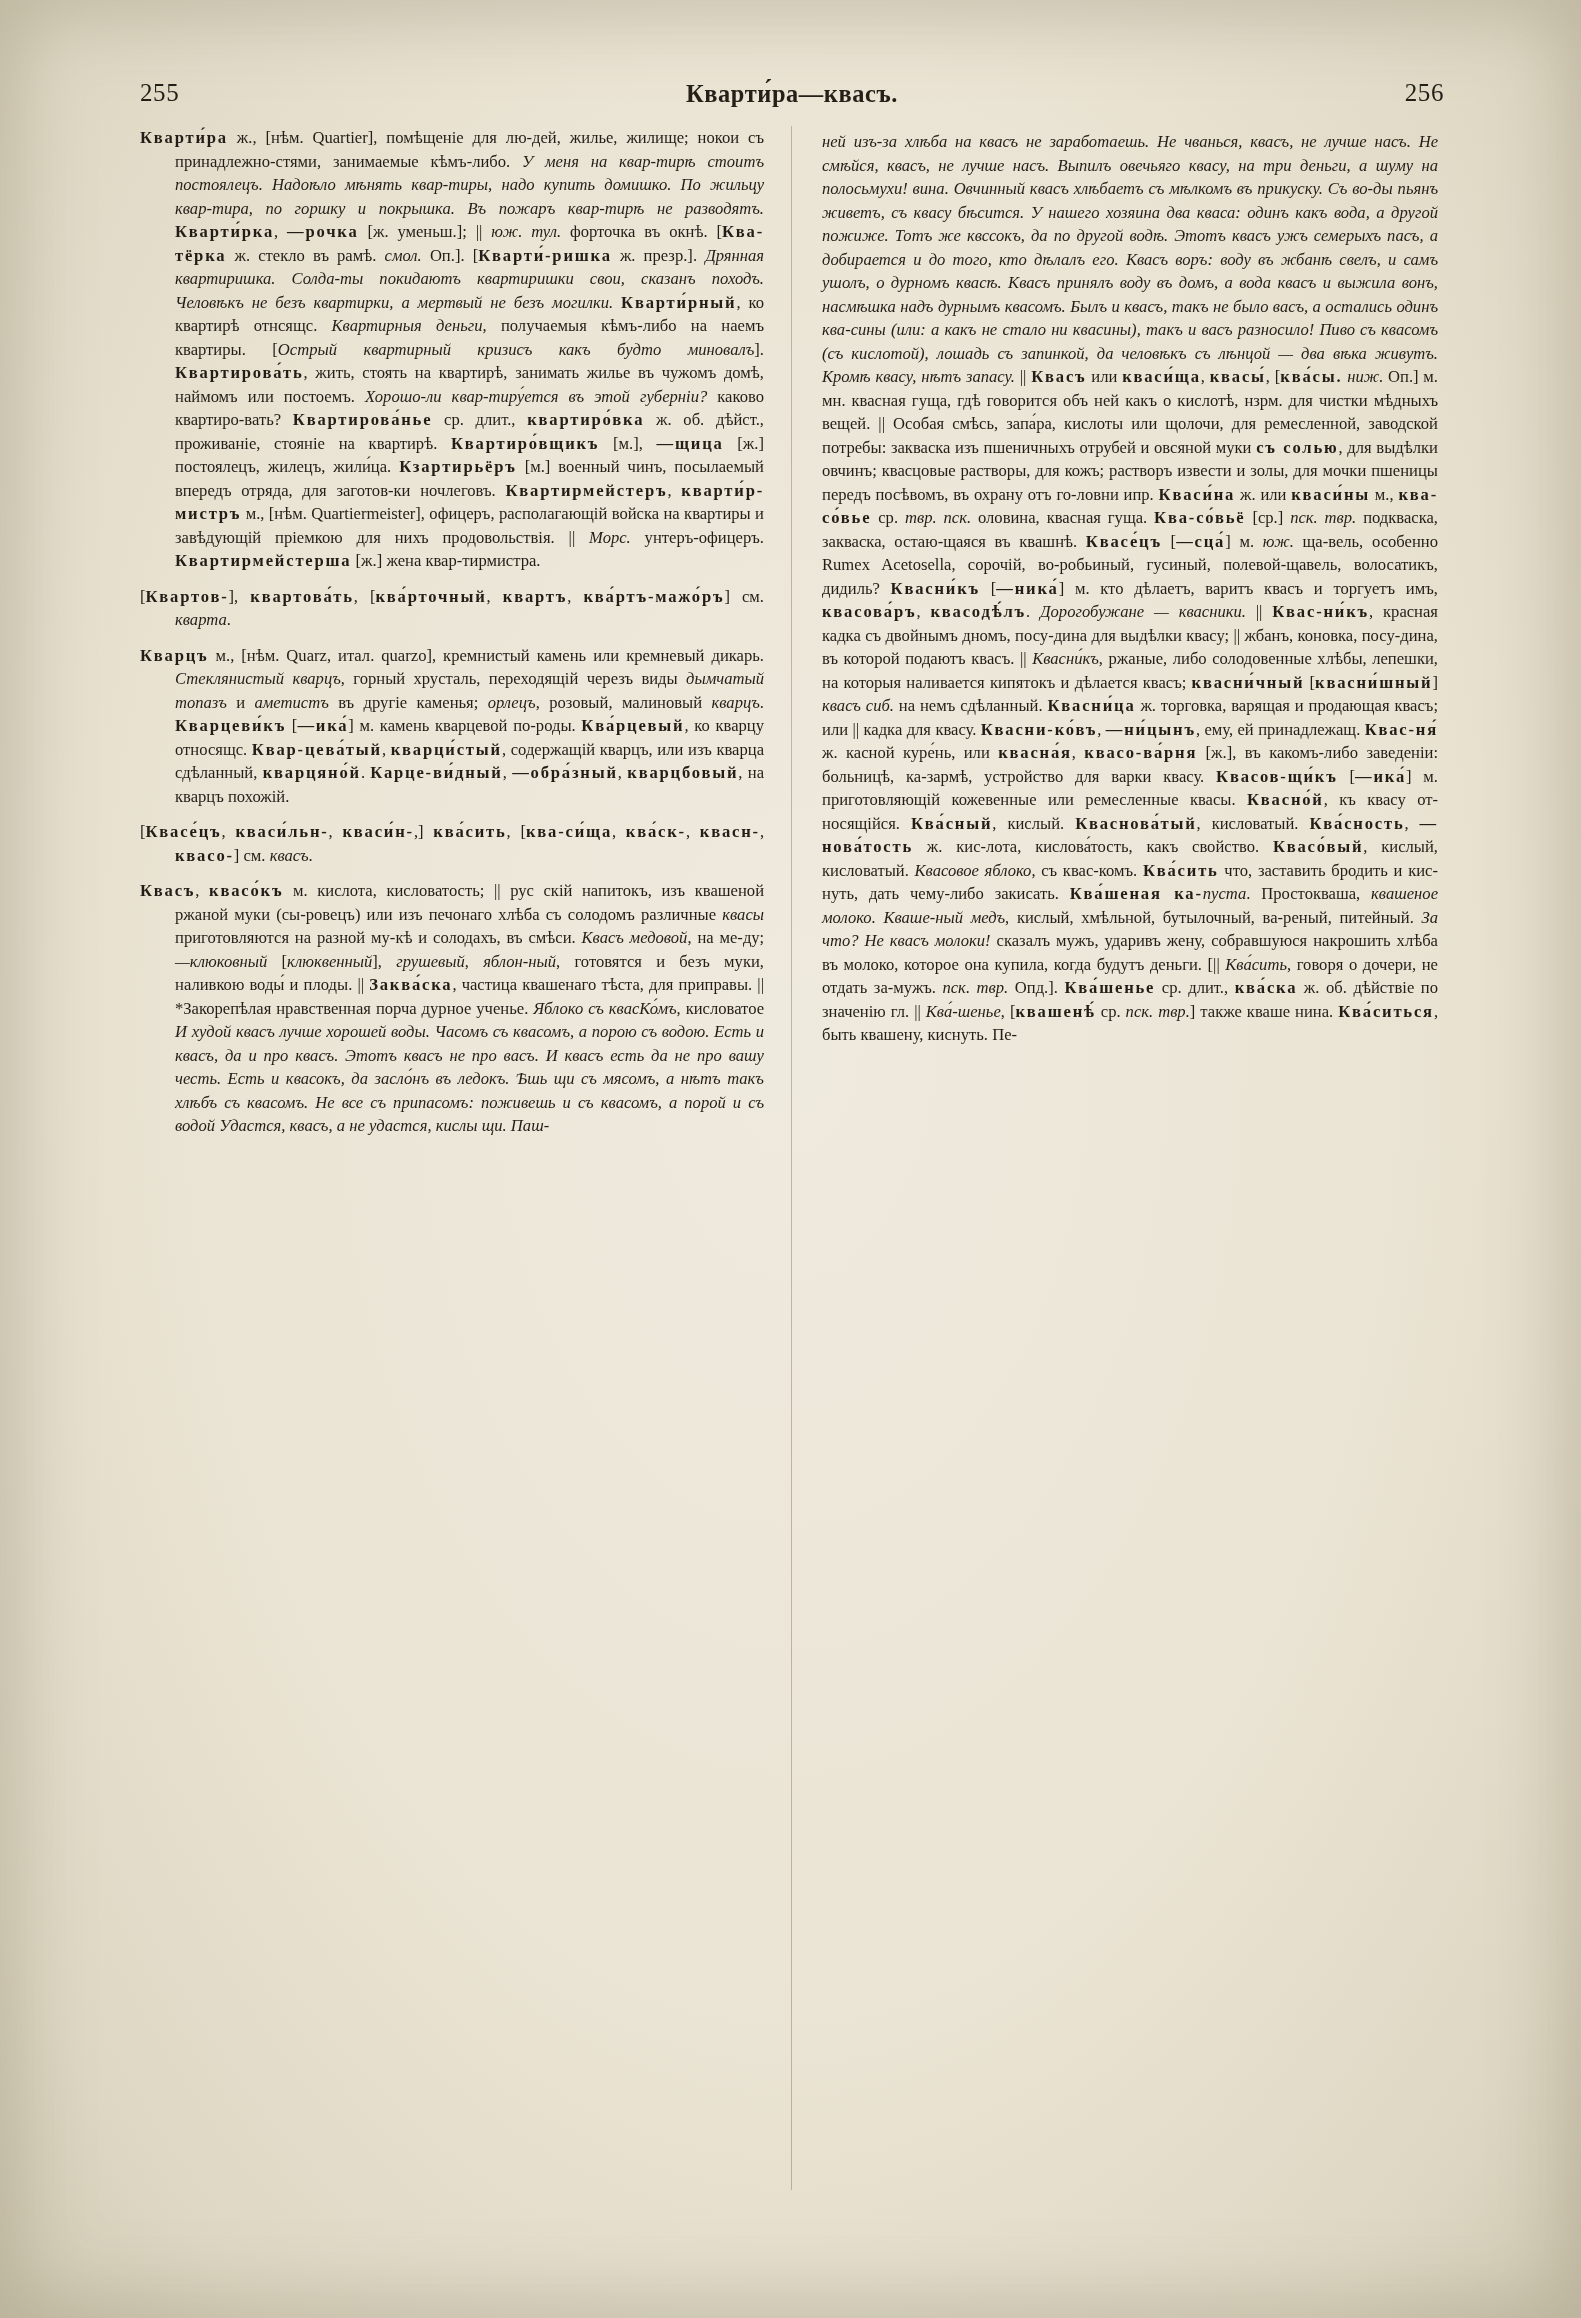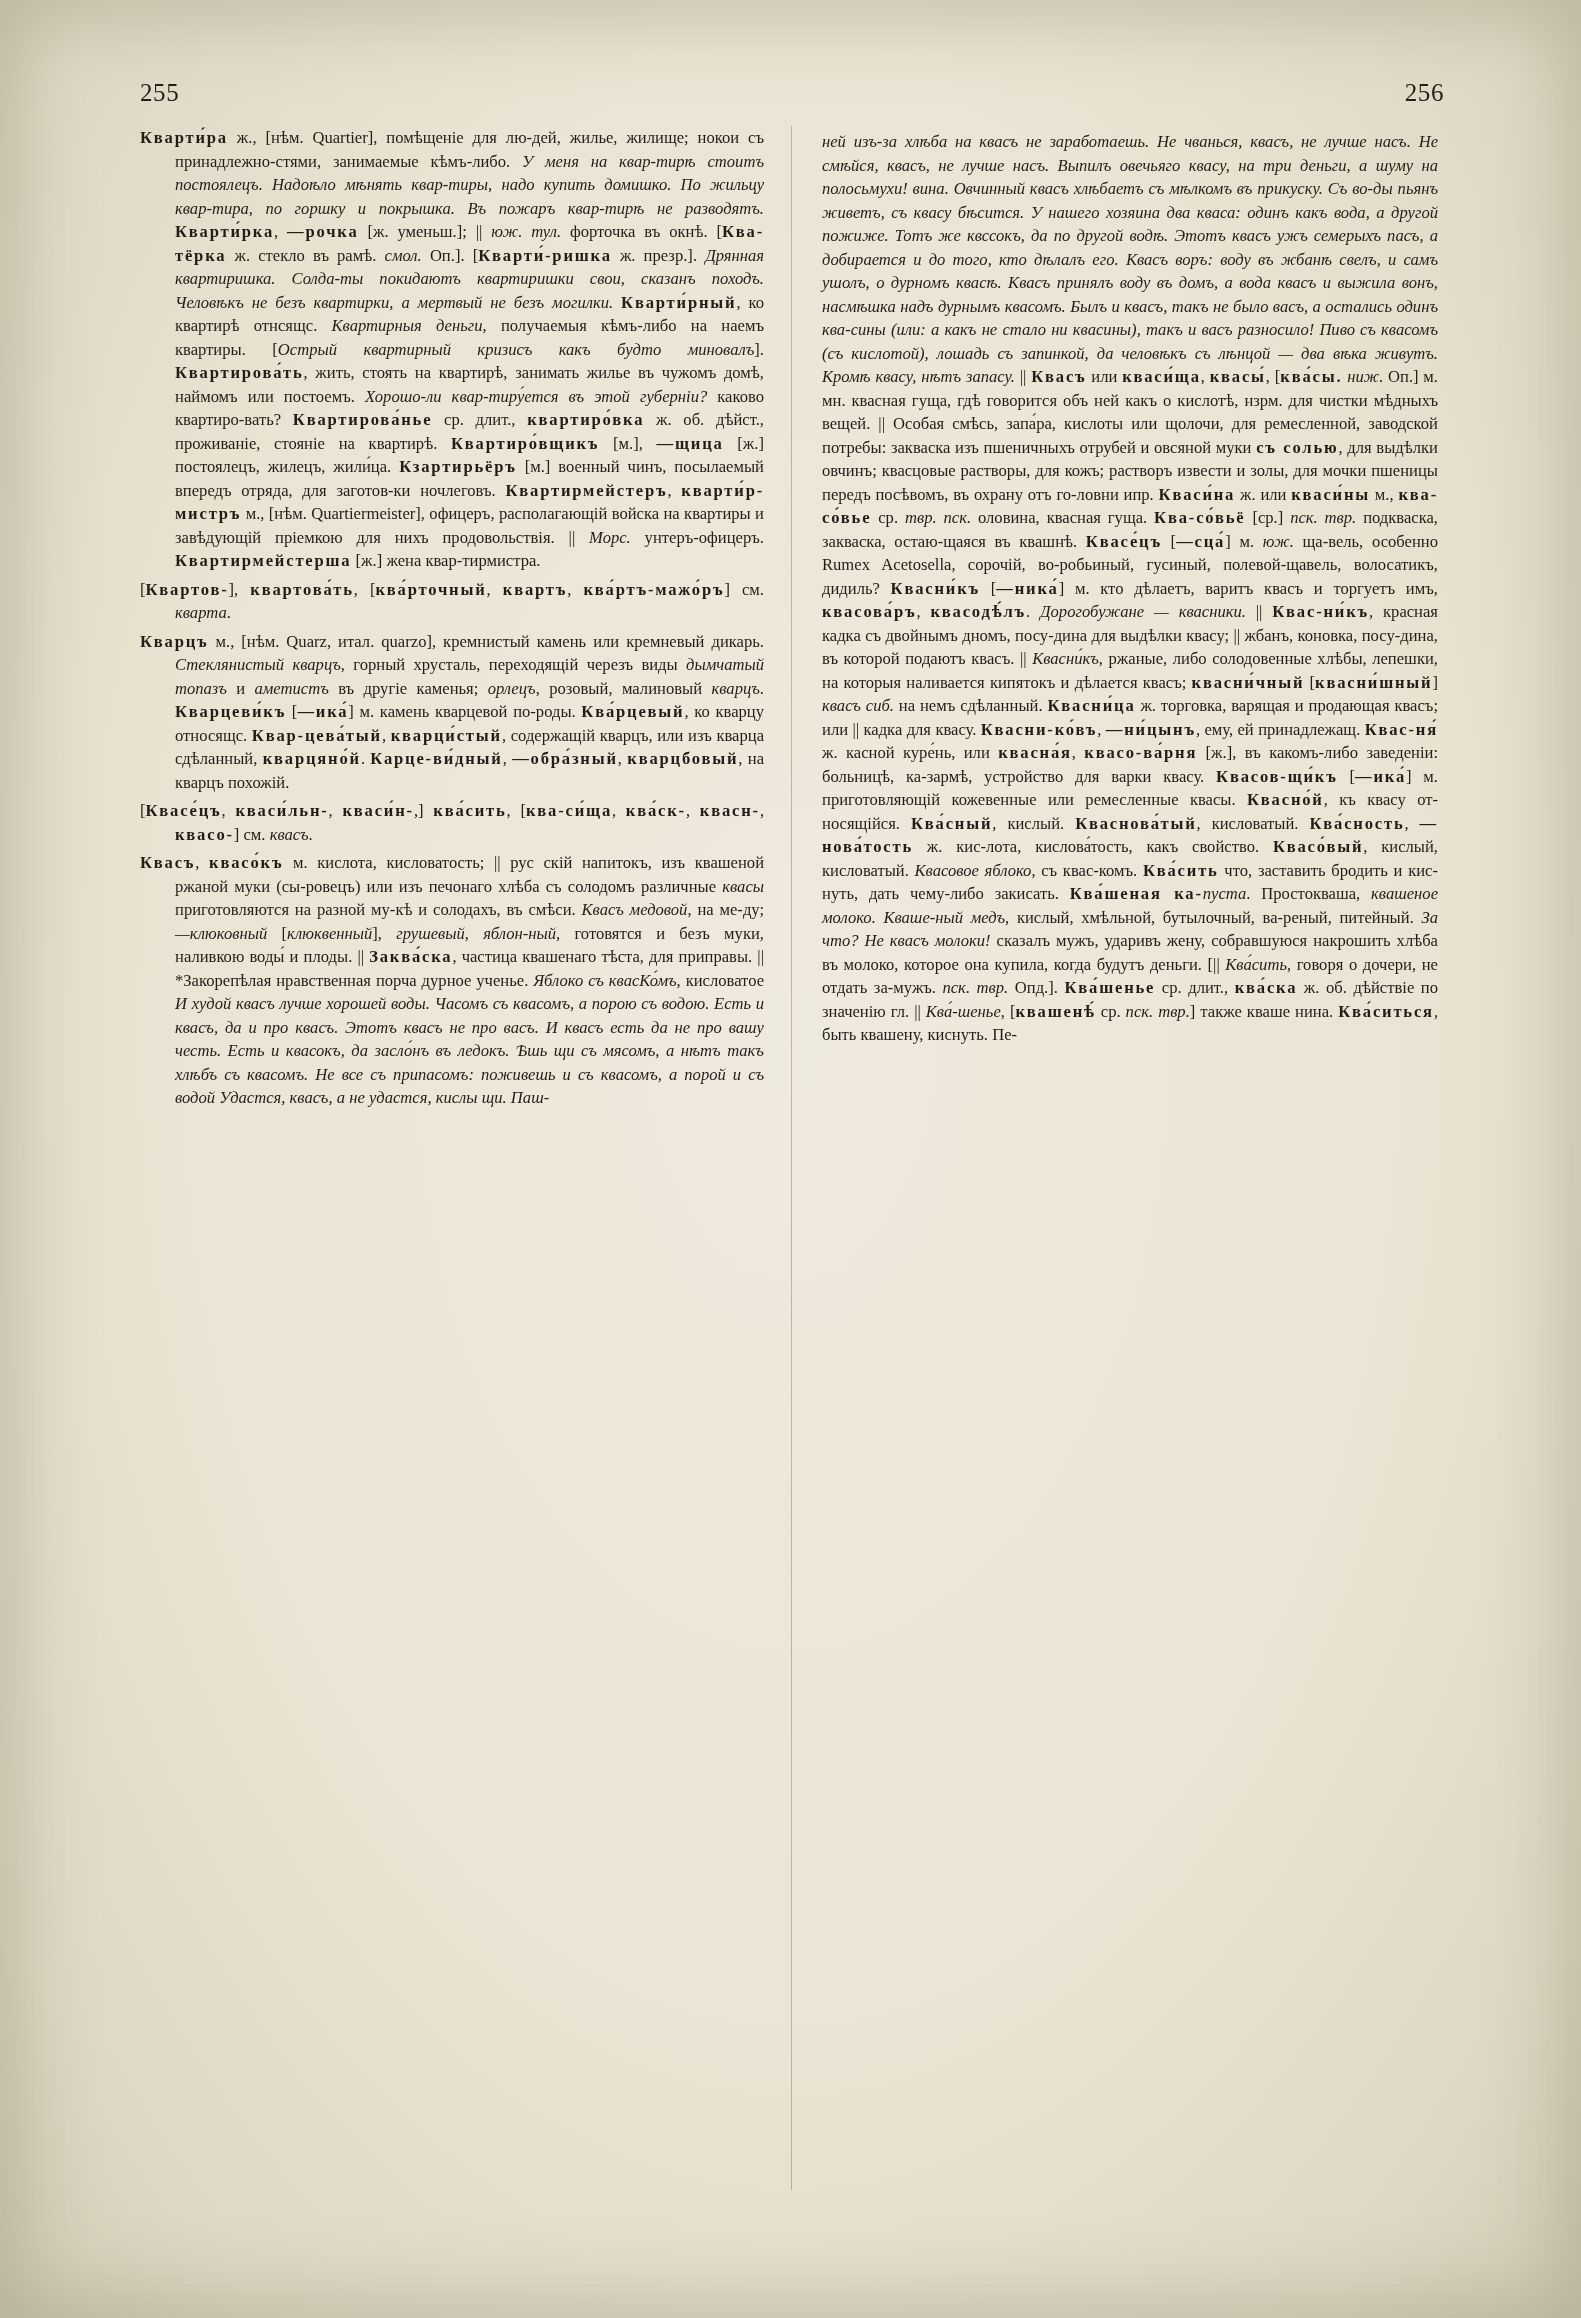--- a/index.html
+++ b/index.html
@@ -85,37 +85,38 @@
     width: 1.1px;
     height: 2064px;
     background: rgba(60,50,35,0.28);
   }
   .entry {
     margin: 0 0 0 0;
     padding-left: 35px;
     text-indent: -35px;
     font-family: Liberation Serif, serif;
   }
-  .entry + .entry { margin-top: 5px; }
+  .entry + .entry { margin-top: 12px; }
   .cont { text-indent: 0; padding-left: 0; margin: 4px; }
   b, .hw {
     font-weight: bold;
     letter-spacing: 0.3px;
   }
   i, .it { font-style: italic; }
   .sp { letter-spacing: 1.8px; }
 </style>
 </head>
 <body>
 
 <div id="page">
   <div id="content">
 
     <div class="head">
       <div class="folio-left">255</div>
+      <div class="head-title">Кварти́ра—квасъ.</div>
       <div class="folio-right">256</div>
     </div>
 
     <div class="columns">
       <div class="rule"></div>
 
       <div class="col">
         <p class="entry"><b class="sp">Кварти́ра</b> ж., [нѣм. Quartier], помѣщеніе для лю-дей, жилье, жилище; нокои съ принадлежно-стями, занимаемые кѣмъ-либо. <i>У меня на квар-тирѣ стоитъ постоялецъ. Надоѣло мѣнять квар-тиры, надо купить домишко. По жильцу квар-тира, по горшку и покрышка. Въ пожаръ квар-тирѣ не разводятъ.</i> <b class="sp">Кварти́рка</b>, <b class="sp">—рочка</b> [ж. уменьш.]; || <i>юж. тул.</i> форточка въ окнѣ. [<b class="sp">Ква-тёрка</b> ж. стекло въ рамѣ. <i>смол.</i> Оп.]. [<b class="sp">Кварти́-ришка</b> ж. презр.]. <i>Дрянная квартиришка. Солда-ты покидаютъ квартиришки свои, сказанъ походъ. Человѣкъ не безъ квартирки, а мертвый не безъ могилки.</i> <b class="sp">Кварти́рный</b>, ко квартирѣ отнсящс. <i>Квартирныя деньги</i>, получаемыя кѣмъ-либо на наемъ квартиры. [<i>Острый квартирный кризисъ какъ будто миновалъ</i>]. <b class="sp">Квартирова́ть</b>, жить, стоять на квартирѣ, занимать жилье въ чужомъ домѣ, наймомъ или постоемъ. <i>Хорошо-ли квар-тиру́ется въ этой губерніи?</i> каково квартиро-вать? <b class="sp">Квартирова́нье</b> ср. длит., <b class="sp">квартиро́вка</b> ж. об. дѣйст., проживаніе, стояніе на квартирѣ. <b class="sp">Квартиро́вщикъ</b> [м.], <b class="sp">—щица</b> [ж.] постоялецъ, жилецъ, жили́ца. <b class="sp">Кзартирьёръ</b> [м.] военный чинъ, посылаемый впередъ отряда, для заготов-ки ночлеговъ. <b class="sp">Квартирмейстеръ</b>, <b class="sp">кварти́р-мистръ</b> м., [нѣм. Quartiermeister], офицеръ, располагающій войска на квартиры и завѣдующій пріемкою для нихъ продовольствія. || <i>Морс.</i> унтеръ-офицеръ. <b class="sp">Квартирмейстерша</b> [ж.] жена квар-тирмистра.</p>
         <p class="entry">[<b class="sp">Квартов-</b>], <b class="sp">квартова́ть</b>, [<b class="sp">ква́рточный</b>, <b class="sp">квартъ</b>, <b class="sp">ква́ртъ-мажо́ръ</b>] см. <i>кварта</i>.</p>
         <p class="entry"><b class="sp">Кварцъ</b> м., [нѣм. Quarz, итал. quarzo], кремнистый камень или кремневый дикарь. <i>Стеклянистый кварцъ</i>, горный хрусталь, переходящій черезъ виды <i>дымчатый топазъ</i> и <i>аметистъ</i> въ другіе каменья; <i>орлецъ</i>, розовый, малиновый <i>кварцъ</i>. <b class="sp">Кварцеви́къ</b> [<b class="sp">—ика́</b>] м. камень кварцевой по-роды. <b class="sp">Ква́рцевый</b>, ко кварцу относящс. <b class="sp">Квар-цева́тый</b>, <b class="sp">кварци́стый</b>, содержащій кварцъ, или изъ кварца сдѣланный, <b class="sp">кварцяно́й</b>. <b class="sp">Карце-ви́дный</b>, <b class="sp">—обра́зный</b>, <b class="sp">кварцбовый</b>, на кварцъ похожій.</p>

